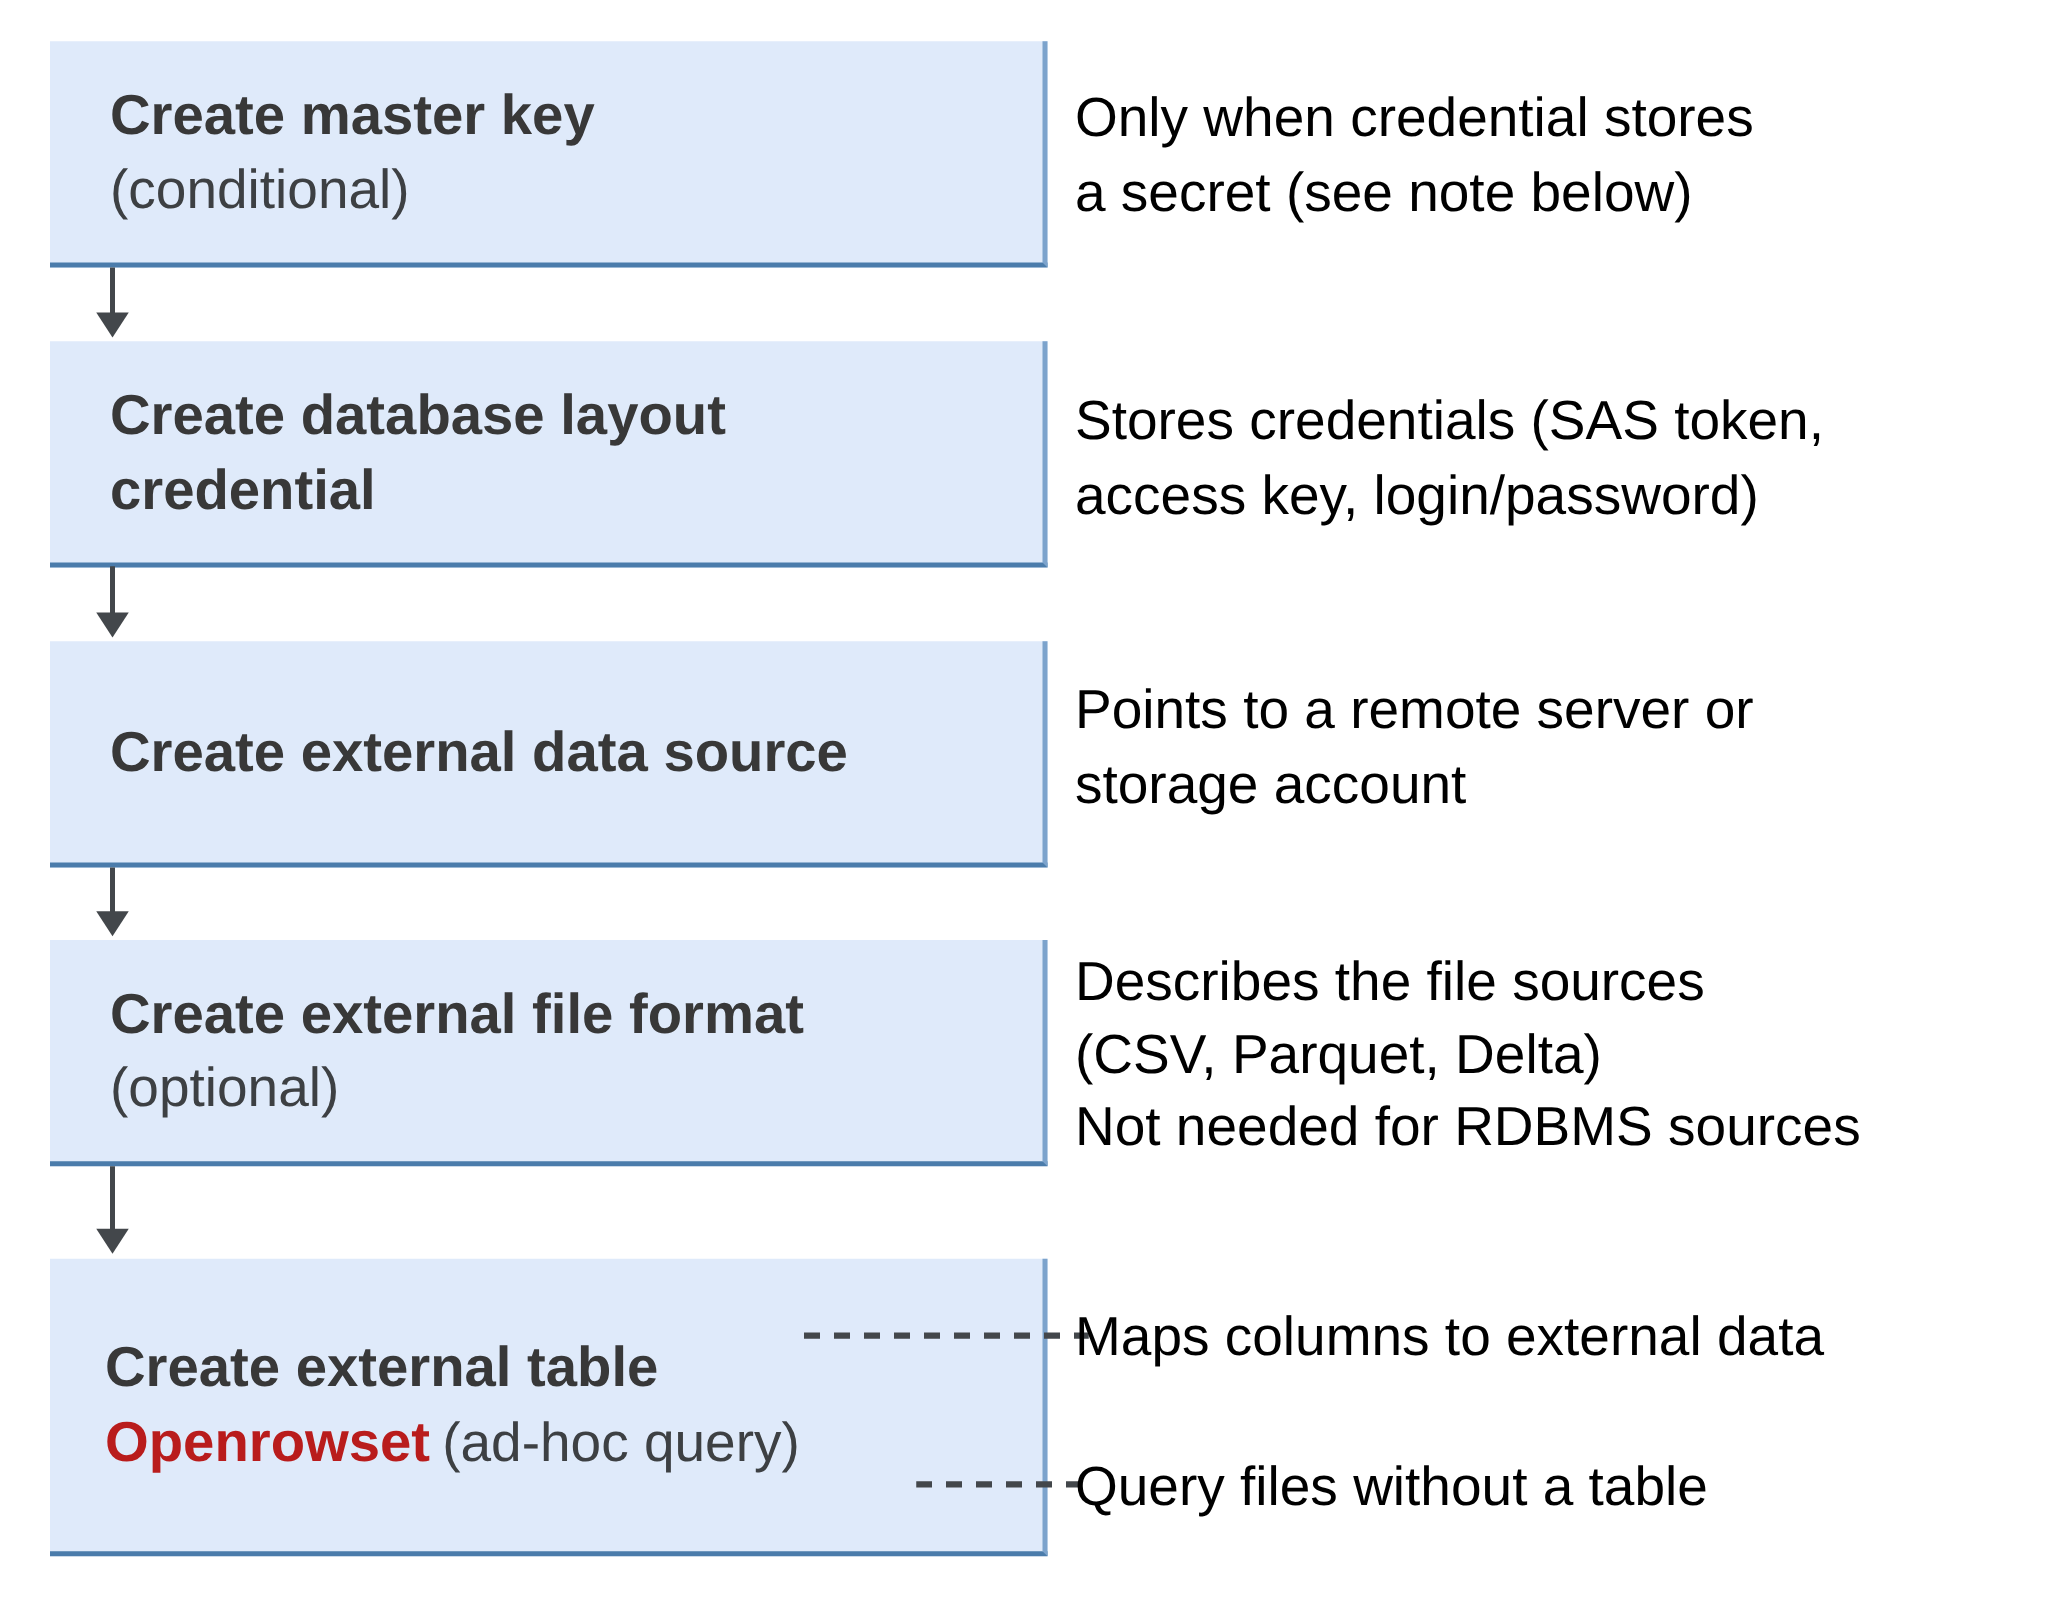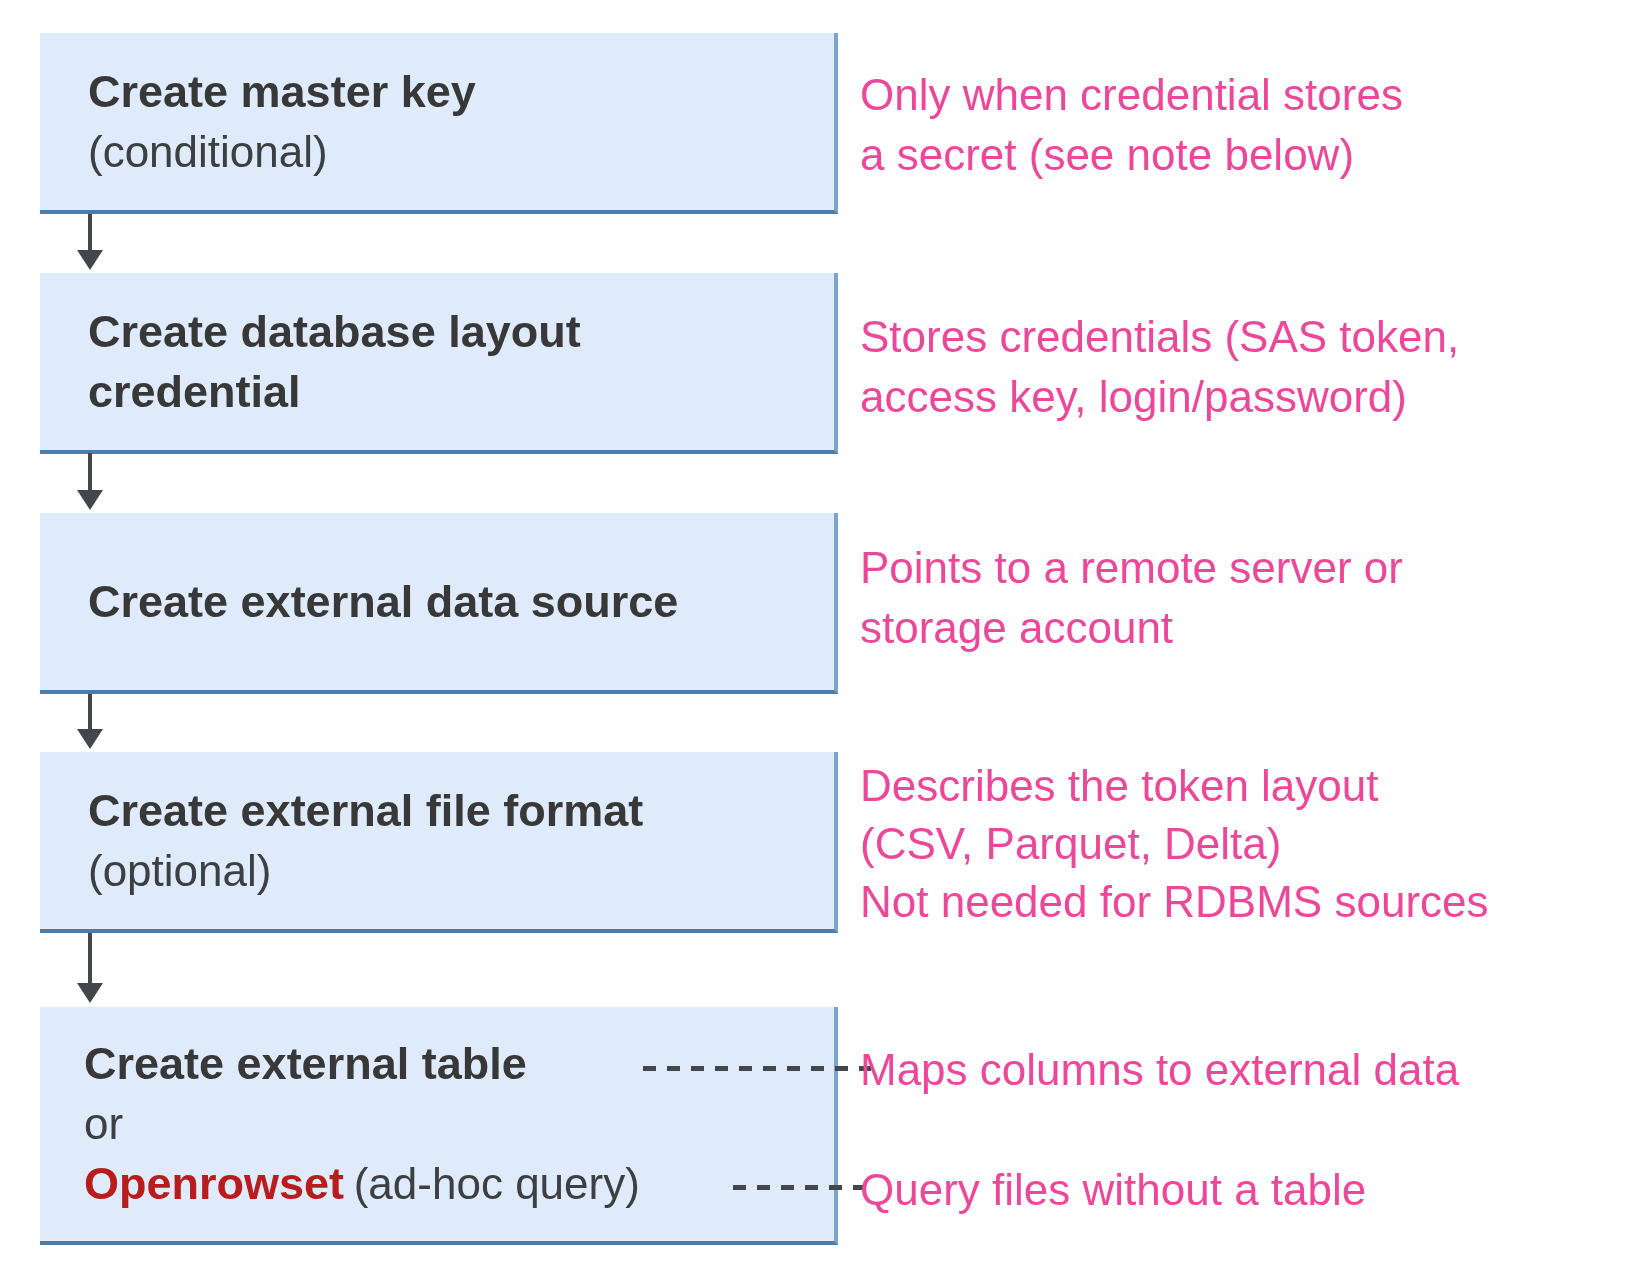--- a/index.html
+++ b/index.html
@@ -90,21 +90,21 @@
   .arrow1 { top: 214px; height: 56px; }
   .arrow2 { top: 453px; height: 57px; }
   .arrow3 { top: 694px; height: 55px; }
   .arrow4 { top: 933px; height: 70px; }
   .arrow .shaft { height: calc(100% - 18px); }
 
   
   .ann {
     position: absolute;
     left: 860px;
-    color: #ec4899;
+    color: #000000;
     font-size: 44px;
     line-height: 60px;
     font-weight: 400;
   }
   .ann div { white-space: nowrap; }
   .ann1 { top: 65px; }
   .ann2 { top: 307px; }
   .ann3 { top: 538px; }
   .ann4 { top: 757px; line-height: 58px; }
   .ann5a { top: 1040px; }
@@ -155,21 +155,20 @@
     <div class="box-title">Create external file format</div>
     <div class="box-sub">(optional)</div>
   </div>
   <div class="arrow arrow4">
     <div class="shaft"></div>
     <div class="head"></div>
   </div>
 
   <div class="box box5">
     <div class="box-title">Create external table</div>
-    <div class="box-line">or</div>
     <div class="box-line">
       <span class="bold">Openrowset</span><span class="reg">(ad-hoc query)</span>
     </div>
   </div>
 
   <div class="dash-line dash1"></div>
   <div class="dash-line dash2"></div>
 
   <div class="ann ann1">
     <div>Only when credential stores</div>
@@ -180,21 +179,21 @@
     <div>Stores credentials (SAS token,</div>
     <div>access key, login/password)</div>
   </div>
 
   <div class="ann ann3">
     <div>Points to a remote server or</div>
     <div>storage account</div>
   </div>
 
   <div class="ann ann4">
-    <div>Describes the token layout</div>
+    <div>Describes the file sources</div>
     <div>(CSV, Parquet, Delta)</div>
     <div>Not needed for RDBMS sources</div>
   </div>
 
   <div class="ann ann5a">
     <div>Maps columns to external data</div>
   </div>
 
   <div class="ann ann5b">
     <div>Query files without a table</div>

